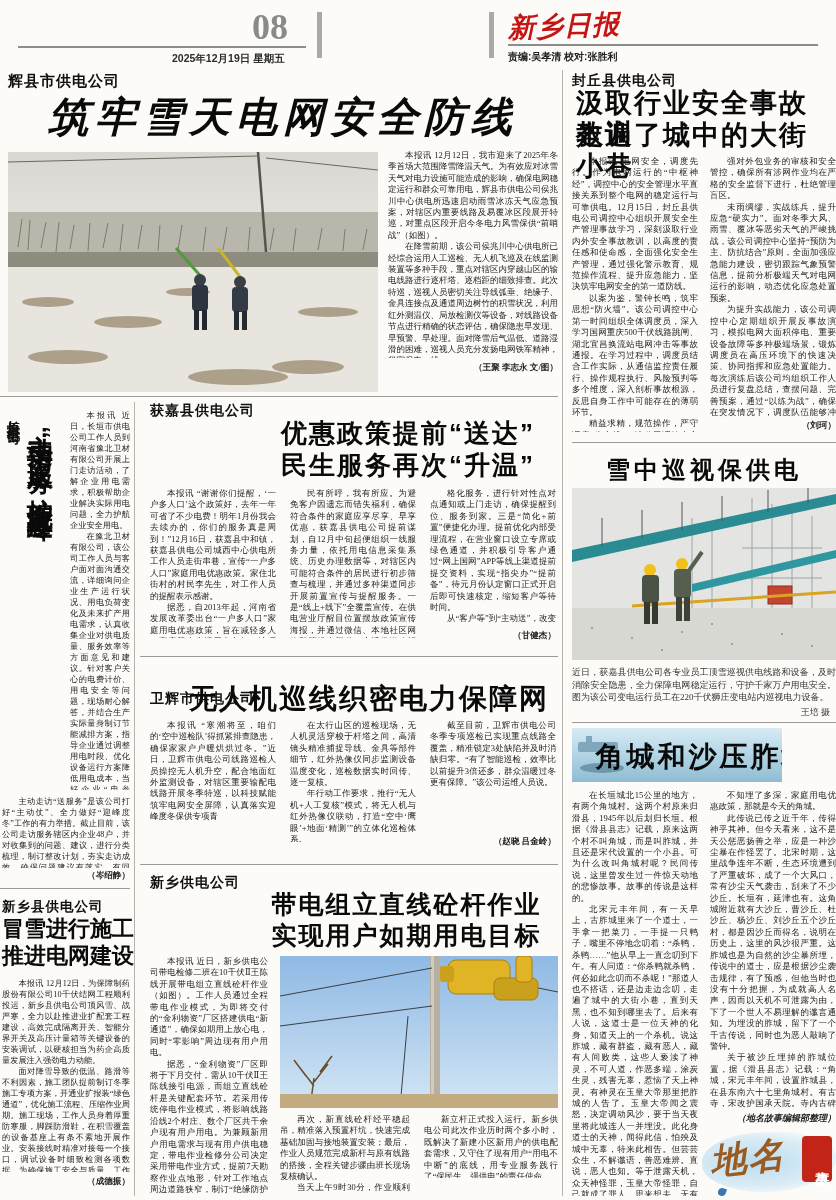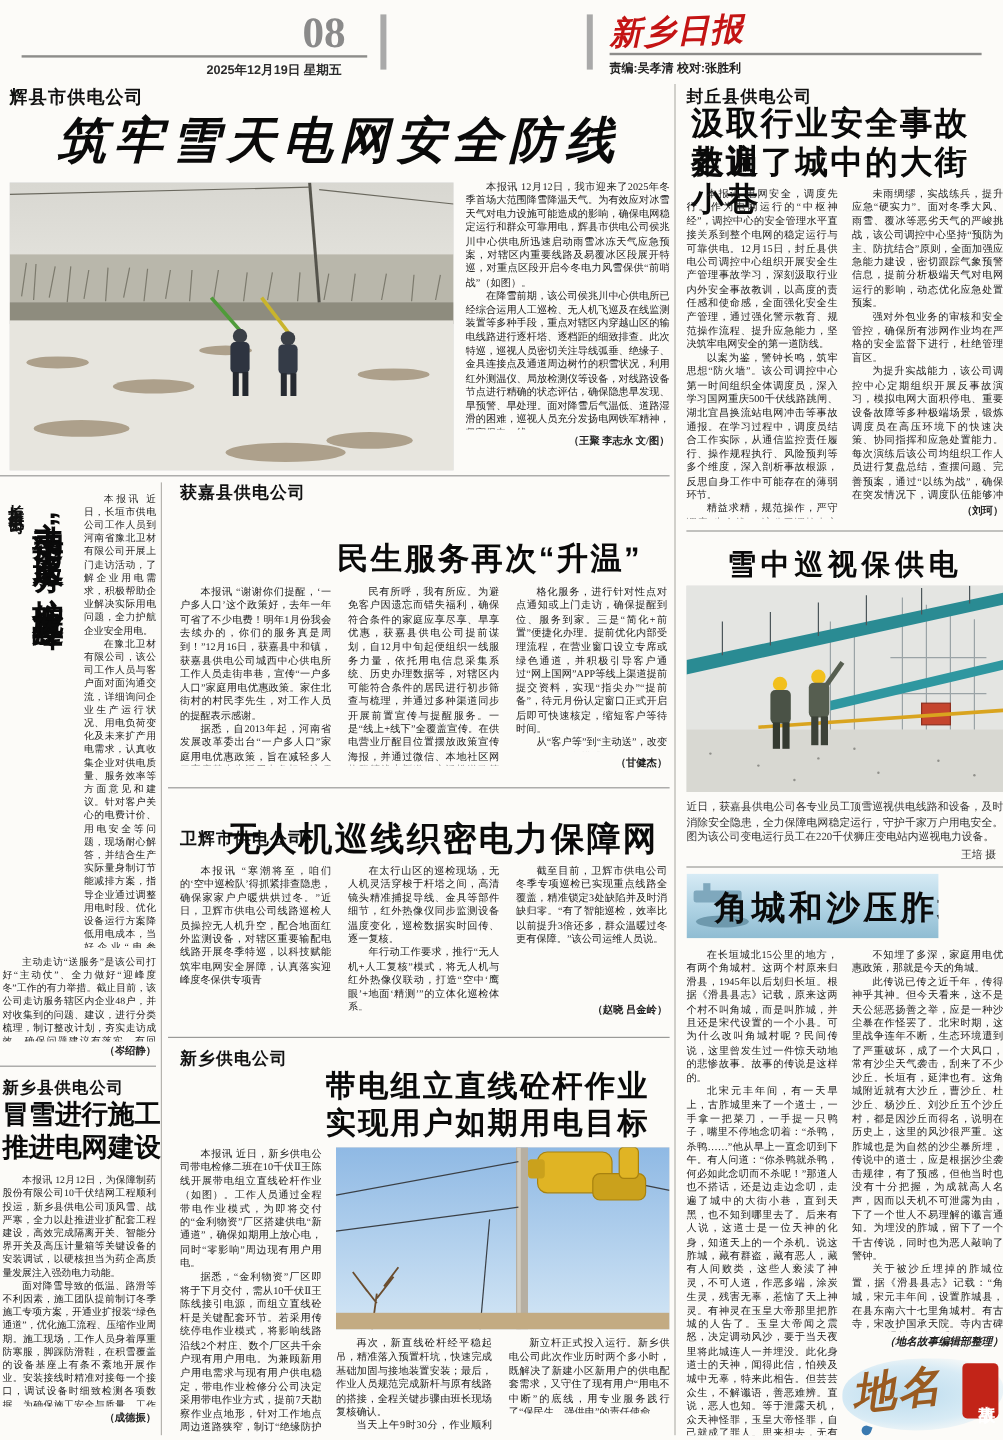--- a/index.html
+++ b/index.html
@@ -113,20 +113,21 @@
   <div class="abs kicker" style="left:2px;top:898px;font-size:13.5px;">新乡县供电公司</div>
   <div class="abs headline" style="left:2px;top:916px;font-size:22px;line-height:1.2;">冒雪进行施工</div>
   <div class="abs headline" style="left:2px;top:943px;font-size:22px;line-height:1.2;">推进电网建设</div>
   <div class="bodycol abs" style="left:2px;top:978px;width:128px;height:194px;font-size:8.2px;line-height:11px;">
       <p>本报讯 12月12日，为保障制药股份有限公司10千伏结网工程顺利投运，新乡县供电公司顶风雪、战严寒，全力以赴推进业扩配套工程建设，高效完成隔离开关、智能分界开关及高压计量箱等关键设备的安装调试，以硬核担当为药企高质量发展注入强劲电力动能。</p>
       <p>面对降雪导致的低温、路滑等不利因素，施工团队提前制订冬季施工专项方案，开通业扩报装“绿色通道”，优化施工流程、压缩作业周期。施工现场，工作人员身着厚重防寒服，脚踩防滑鞋，在积雪覆盖的设备基座上有条不紊地开展作业。安装接线时精准对接每一个接口，调试设备时细致检测各项数据。为确保施工安全与质量，工作负责人全程旁站监督，要求作业人员严格执行验电、绝缘遮蔽等安全措施，规范落实标准化作业流程，全力抵御低温天气对设备安装精度的影响。</p>
     </div>
   <div class="byline abs" style="left:2px;top:1176px;width:128px;">（成德振）</div>
 
   <div class="abs kicker" style="left:150px;top:402px;">获嘉县供电公司</div>
+  <div class="abs headline big-center" style="left:258px;top:416px;width:300px;font-size:26px;letter-spacing:2px;">优惠政策提前“送达”</div>
   <div class="abs headline big-center" style="left:258px;top:448px;width:300px;font-size:26px;letter-spacing:2px;">民生服务再次“升温”</div>
   <div class="bodycol abs" style="left:150px;top:488px;width:126px;height:150px;">
       <p>本报讯 “谢谢你们提醒，‘一户多人口’这个政策好，去年一年可省了不少电费！明年1月份我会去续办的，你们的服务真是周到！”12月16日，获嘉县中和镇，获嘉县供电公司城西中心供电所工作人员走街串巷，宣传“一户多人口”家庭用电优惠政策。家住北街村的村民李先生，对工作人员的提醒表示感谢。</p>
       <p>据悉，自2013年起，河南省发展改革委出台“一户多人口”家庭用电优惠政策，旨在减轻多人口家庭基本生活用电负担。该项政策的认定工作通常于每年1月份集中开展。但在实际工作中，获嘉县供电公司工作人员发现，总有个别家庭因各种原因，遗忘或错过集中申请期，进而影响到自家及时享受政策的红利。</p>
     </div>
   <div class="bodycol abs" style="left:290px;top:488px;width:126px;height:150px;">
       <p>民有所呼，我有所应。为避免客户因遗忘而错失福利，确保符合条件的家庭应享尽享、早享优惠，获嘉县供电公司提前谋划，自12月中旬起便组织一线服务力量，依托用电信息采集系统、历史办理数据等，对辖区内可能符合条件的居民进行初步筛查与梳理，并通过多种渠道同步开展前置宣传与提醒服务。一是“线上+线下”全覆盖宣传。在供电营业厅醒目位置摆放政策宣传海报，并通过微信、本地社区网格群等线上渠道，广泛推送政策要点、办理流程及启动时间，扩大政策知晓度。二是“数据+网格”精准化触达。对往年已办理过的客户进行主动电话或短信提醒，对筛查出潜在符合条件的家庭，结合台区经理网</p>
     </div>
   <div class="bodycol abs" style="left:430px;top:488px;width:126px;height:138px;">
       <p>格化服务，进行针对性点对点通知或上门走访，确保提醒到位、服务到家。三是“简化+前置”便捷化办理。提前优化内部受理流程，在营业窗口设立专席或绿色通道，并积极引导客户通过“网上国网”APP等线上渠道提前提交资料，实现“指尖办”“提前备”，待元月份认定窗口正式开启后即可快速核定，缩短客户等待时间。</p>
@@ -201,22 +202,22 @@
 
   <div class="abs kicker" style="left:572px;top:72px;">封丘县供电公司</div>
   <div class="abs headline" style="left:576px;top:88px;width:260px;font-size:27px;letter-spacing:2px;line-height:1.15;">汲取行业安全事故教训</div>
   <div class="abs headline" style="left:576px;top:120px;width:260px;font-size:27px;letter-spacing:2px;line-height:1.15;">走遍了城中的大街小巷</div>
   <div class="bodycol abs" style="left:572px;top:156px;width:126px;height:276px;">
       <p>本报讯 电网安全，调度先行。作为电网运行的“中枢神经”，调控中心的安全管理水平直接关系到整个电网的稳定运行与可靠供电。12月15日，封丘县供电公司调控中心组织开展安全生产管理事故学习，深刻汲取行业内外安全事故教训，以高度的责任感和使命感，全面强化安全生产管理，通过强化警示教育、规范操作流程、提升应急能力，坚决筑牢电网安全的第一道防线。</p>
       <p>以案为鉴，警钟长鸣，筑牢思想“防火墙”。该公司调控中心第一时间组织全体调度员，深入学习国网重庆500千伏线路跳闸、湖北宜昌换流站电网冲击等事故通报。在学习过程中，调度员结合工作实际，从通信监控责任履行、操作规程执行、风险预判等多个维度，深入剖析事故根源，反思自身工作中可能存在的薄弱环节。</p>
       <p>精益求精，规范操作，严守调度“生命线”。该公司调控中心聚焦核心业务，制定并严格执行多项措施，确保每一项操作精准、规范、安全。在操作规范方面，进一步细化电力调度操作流程，要求所有调度员在指令下达前进行严格的模拟核对和风险辨识，坚决杜绝违章指挥和冒险作业。对重大倒闸操作等关键任务，严格执行监护制度，由经验丰富的主值或技术骨干进行全过程监督，确保操作“零失误”。同时，加</p>
     </div>
   <div class="bodycol abs" style="left:710px;top:156px;width:126px;height:262px;">
+      <p>强对外包业务的审核和安全管控，确保所有涉网作业均在严格的安全监督下进行，杜绝管理盲区。</p>
       <p>未雨绸缪，实战练兵，提升应急“硬实力”。面对冬季大风、雨雪、覆冰等恶劣天气的严峻挑战，该公司调控中心坚持“预防为主、防抗结合”原则，全面加强应急能力建设，密切跟踪气象预警信息，提前分析极端天气对电网运行的影响，动态优化应急处置预案。</p>
-      <p>强对外包业务的审核和安全管控，确保所有涉网作业均在严格的安全监督下进行，杜绝管理盲区。</p>
       <p>为提升实战能力，该公司调控中心定期组织开展反事故演习，模拟电网大面积停电、重要设备故障等多种极端场景，锻炼调度员在高压环境下的快速决策、协同指挥和应急处置能力。每次演练后该公司均组织工作人员进行复盘总结，查摆问题、完善预案，通过“以练为战”，确保在突发情况下，调度队伍能够冲得上、打得赢，最大限度减少事故影响，保障电网快速恢复。</p>
     </div>
   <div class="byline abs" style="left:710px;top:420px;width:126px;">（刘珂）</div>
 
   <div class="hrule abs" style="left:572px;top:442px;width:264px;"></div>
 
   <div class="abs headline big-center" style="left:572px;top:454px;width:264px;font-size:24px;letter-spacing:4px;">雪中巡视保供电</div>
 
   <div class="photo" style="left:572px;top:488px;width:264px;height:172px;">
     <svg width="264" height="172" viewBox="0 0 264 172">

